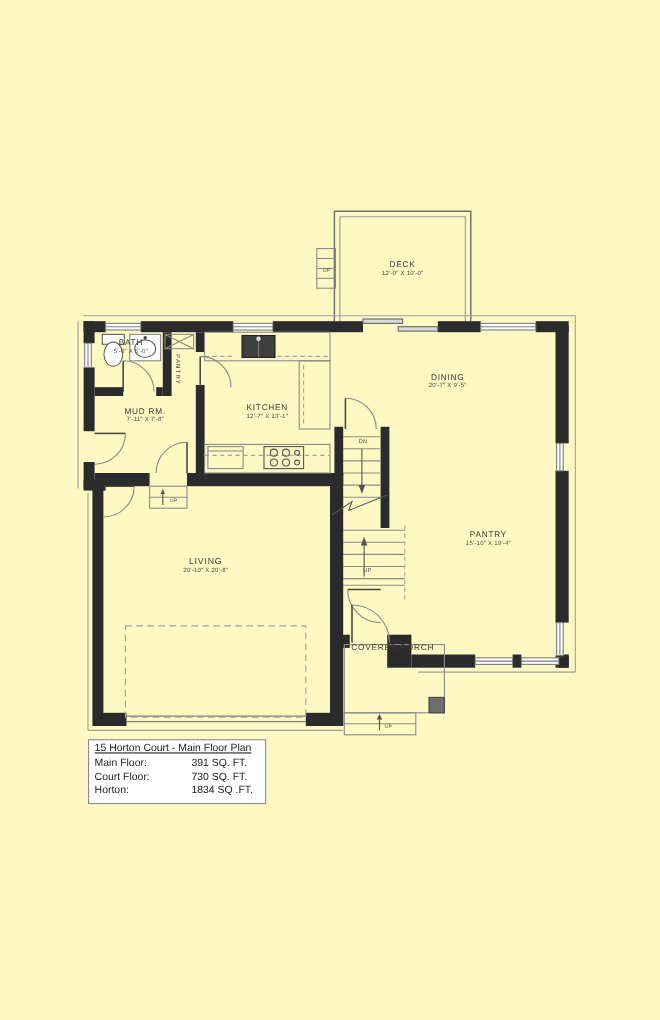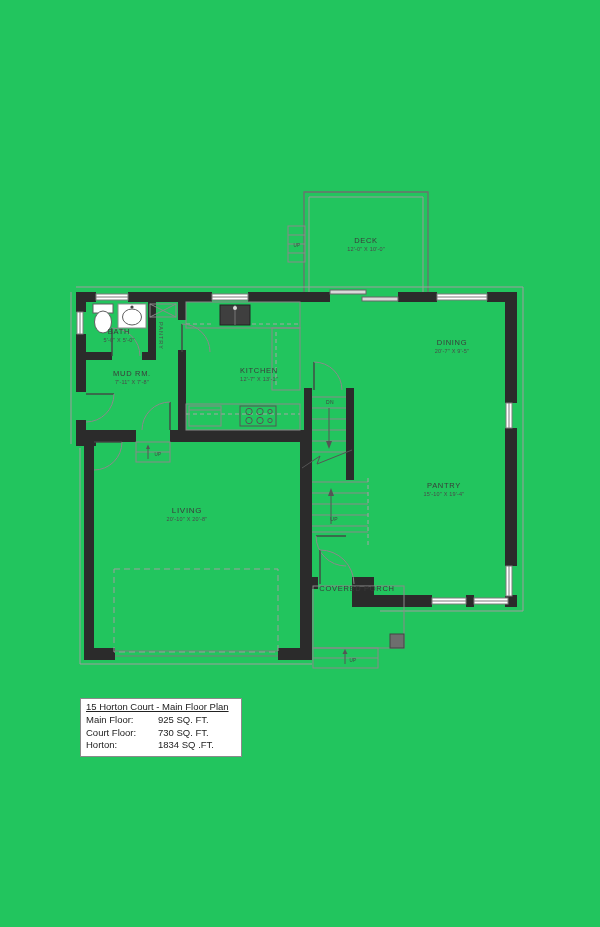--- a/index.html
+++ b/index.html
@@ -1,31 +1,31 @@
 <!DOCTYPE html>
 <html><head>
 <meta charset="utf-8">
 <style>
   html,body{margin:0;padding:0;background:#fff;}
-  #canvas{position:relative;width:600px;height:927px;background:#22c55e;overflow:hidden;
+  #canvas{position:relative;width:600px;height:927px;background:#fef9c3;overflow:hidden;
           font-family:"Liberation Sans",sans-serif;color:#333;}
   svg{position:absolute;left:0;top:0;}
   .room-label{position:absolute;transform:translateX(-50%);text-align:center;color:#3a3a3a;white-space:nowrap;}
   .room-name{font-size:7.5px;letter-spacing:.7px;}
   .room-name.big{font-size:8px;}
   .room-dims{font-size:5.5px;letter-spacing:.2px;margin-top:1px;color:#4a4a4a;}
   .micro{position:absolute;transform:translateX(-50%);font-size:5px;letter-spacing:.3px;color:#444;white-space:nowrap;}
   .nano{font-size:4.5px;}
   .vertical-label{position:absolute;writing-mode:vertical-rl;font-size:5.5px;letter-spacing:1px;color:#4a4a4a;
                   transform:translateY(-50%);}
   .title-block{position:absolute;left:80px;top:672px;width:150px;border:1px solid #8a8a8a;background:#fff;
-               padding:2px 5px 4px 5px;margin-top:26px;}
+               padding:2px 5px 4px 5px;}
   .tb-title{font-size:9.5px;color:#222;text-decoration:underline;margin-bottom:2px;white-space:nowrap;}
   .tb-row{display:flex;font-size:9.5px;line-height:12.5px;color:#222;}
-  .tb-label{width:72px;flex:none;}
+  .tb-label{width:88px;flex:none;}
   .tb-value{flex:1;}
 </style>
 </head>
 <body>
 
 <div id="canvas">
 
   <svg width="600" height="927" viewBox="0 0 600 927">
 
     <g stroke="#6f6f6f" stroke-width="1.3" fill="none">
@@ -228,31 +228,31 @@
       <line x1="345" y1="664" x2="345" y2="652" stroke="#555"></line>
       <path d="M342.5,654 L345,649 L347.5,654 Z" fill="#555" stroke="none"></path>
     </g>
   </svg>
 
   <div class="room-label" style="left:366px;top:236px">
     <div class="room-name">DECK</div>
     <div class="room-dims">12'-0" X 10'-0"</div>
   </div>
 
-  <div class="room-label" style="left:452px;top:338px">
+  <div class="room-label" style="left:407px;top:338px">
     <div class="room-name">DINING</div>
     <div class="room-dims">20'-7" X 9'-5"</div>
   </div>
 
-  <div class="room-label" style="left:259px;top:366px">
+  <div class="room-label" style="left:243px;top:366px">
     <div class="room-name">KITCHEN</div>
     <div class="room-dims">12'-7" X 13'-1"</div>
   </div>
 
-  <div class="room-label" style="left:119px;top:327px">
+  <div class="room-label" style="left:119px;top:307px">
     <div class="room-name">BATH</div>
     <div class="room-dims">5'-0" X 5'-0"</div>
   </div>
 
   <div class="vertical-label" style="left:158px;top:336px">PANTRY</div>
 
   <div class="room-label" style="left:132px;top:369px">
     <div class="room-name">MUD RM.</div>
     <div class="room-dims">7'-11" X 7'-8"</div>
   </div>
@@ -274,21 +274,21 @@
   <div class="micro" style="left:330px;top:399px">DN</div>
   <div class="micro" style="left:334px;top:516px">UP</div>
   <div class="micro nano" style="left:297px;top:243px">UP</div>
   <div class="micro nano" style="left:353px;top:658px">UP</div>
   <div class="micro nano" style="left:158px;top:452px">UP</div>
 
   <div class="title-block">
     <div class="tb-title">15 Horton Court - Main Floor Plan</div>
     <div class="tb-row">
       <span class="tb-label">Main Floor:</span>
-      <span class="tb-value">925 SQ. FT.</span>
+      <span class="tb-value">391 SQ. FT.</span>
     </div>
     <div class="tb-row">
       <span class="tb-label">Court Floor:</span>
       <span class="tb-value">730 SQ. FT.</span>
     </div>
     <div class="tb-row">
       <span class="tb-label">Horton:</span>
       <span class="tb-value">1834 SQ .FT.</span>
     </div>
   </div>

